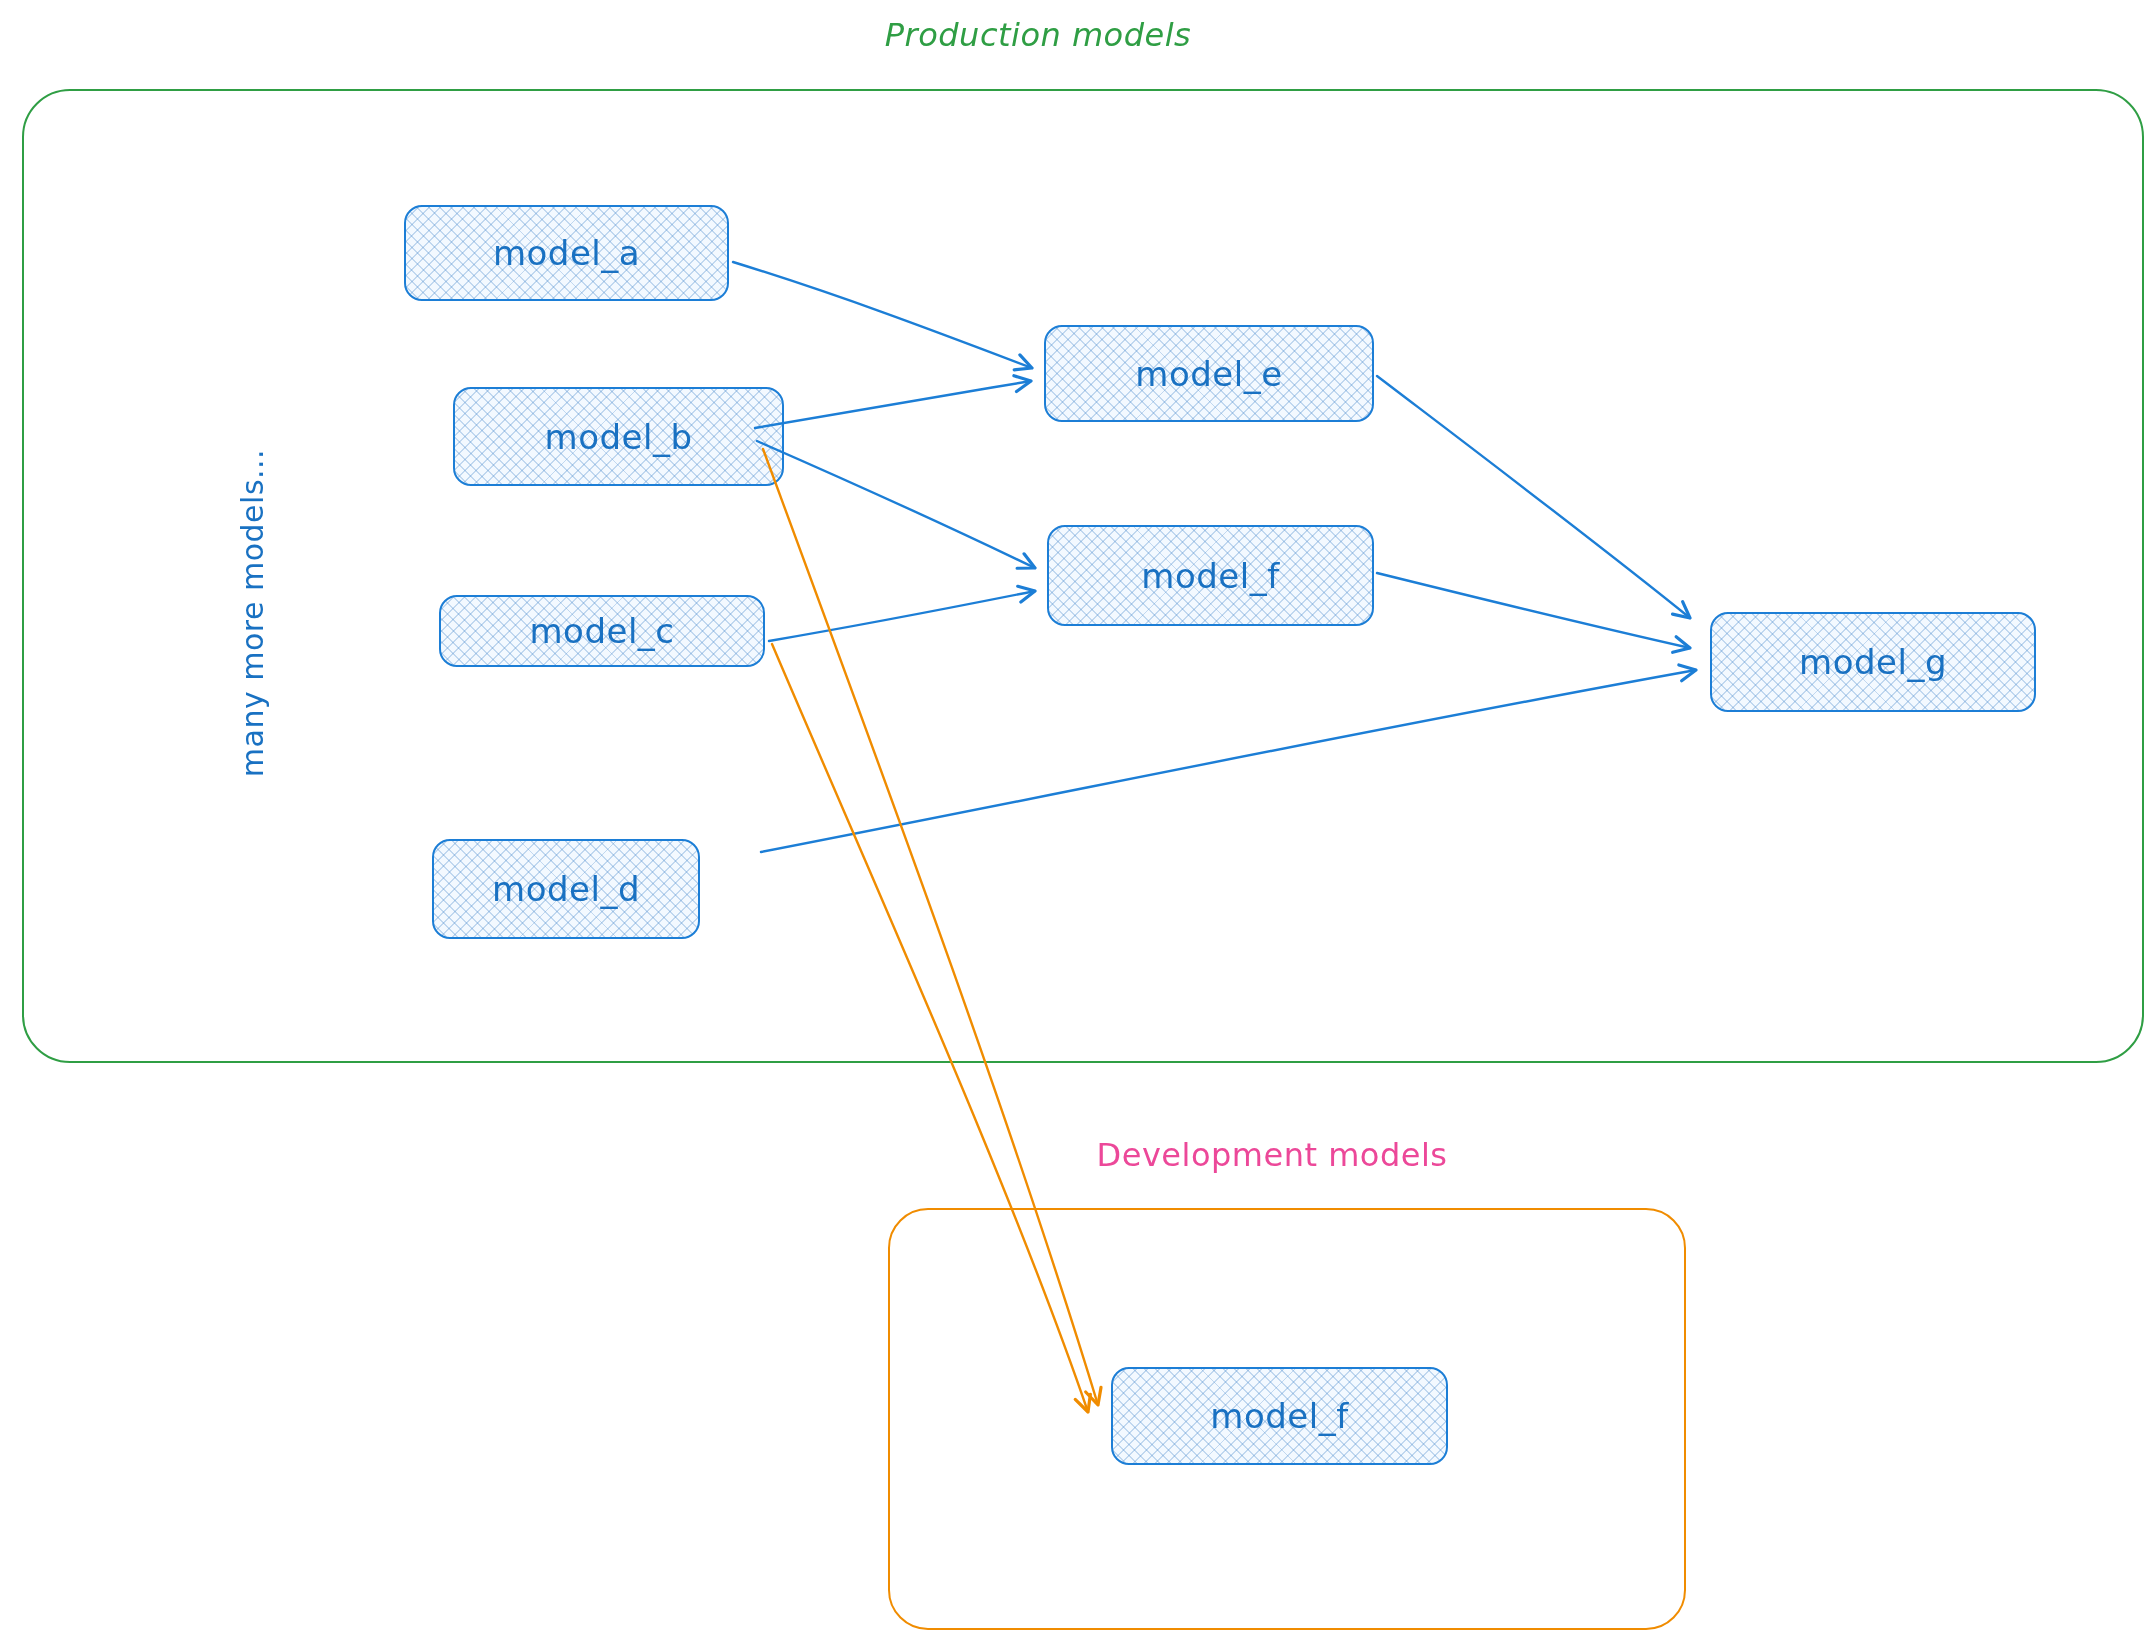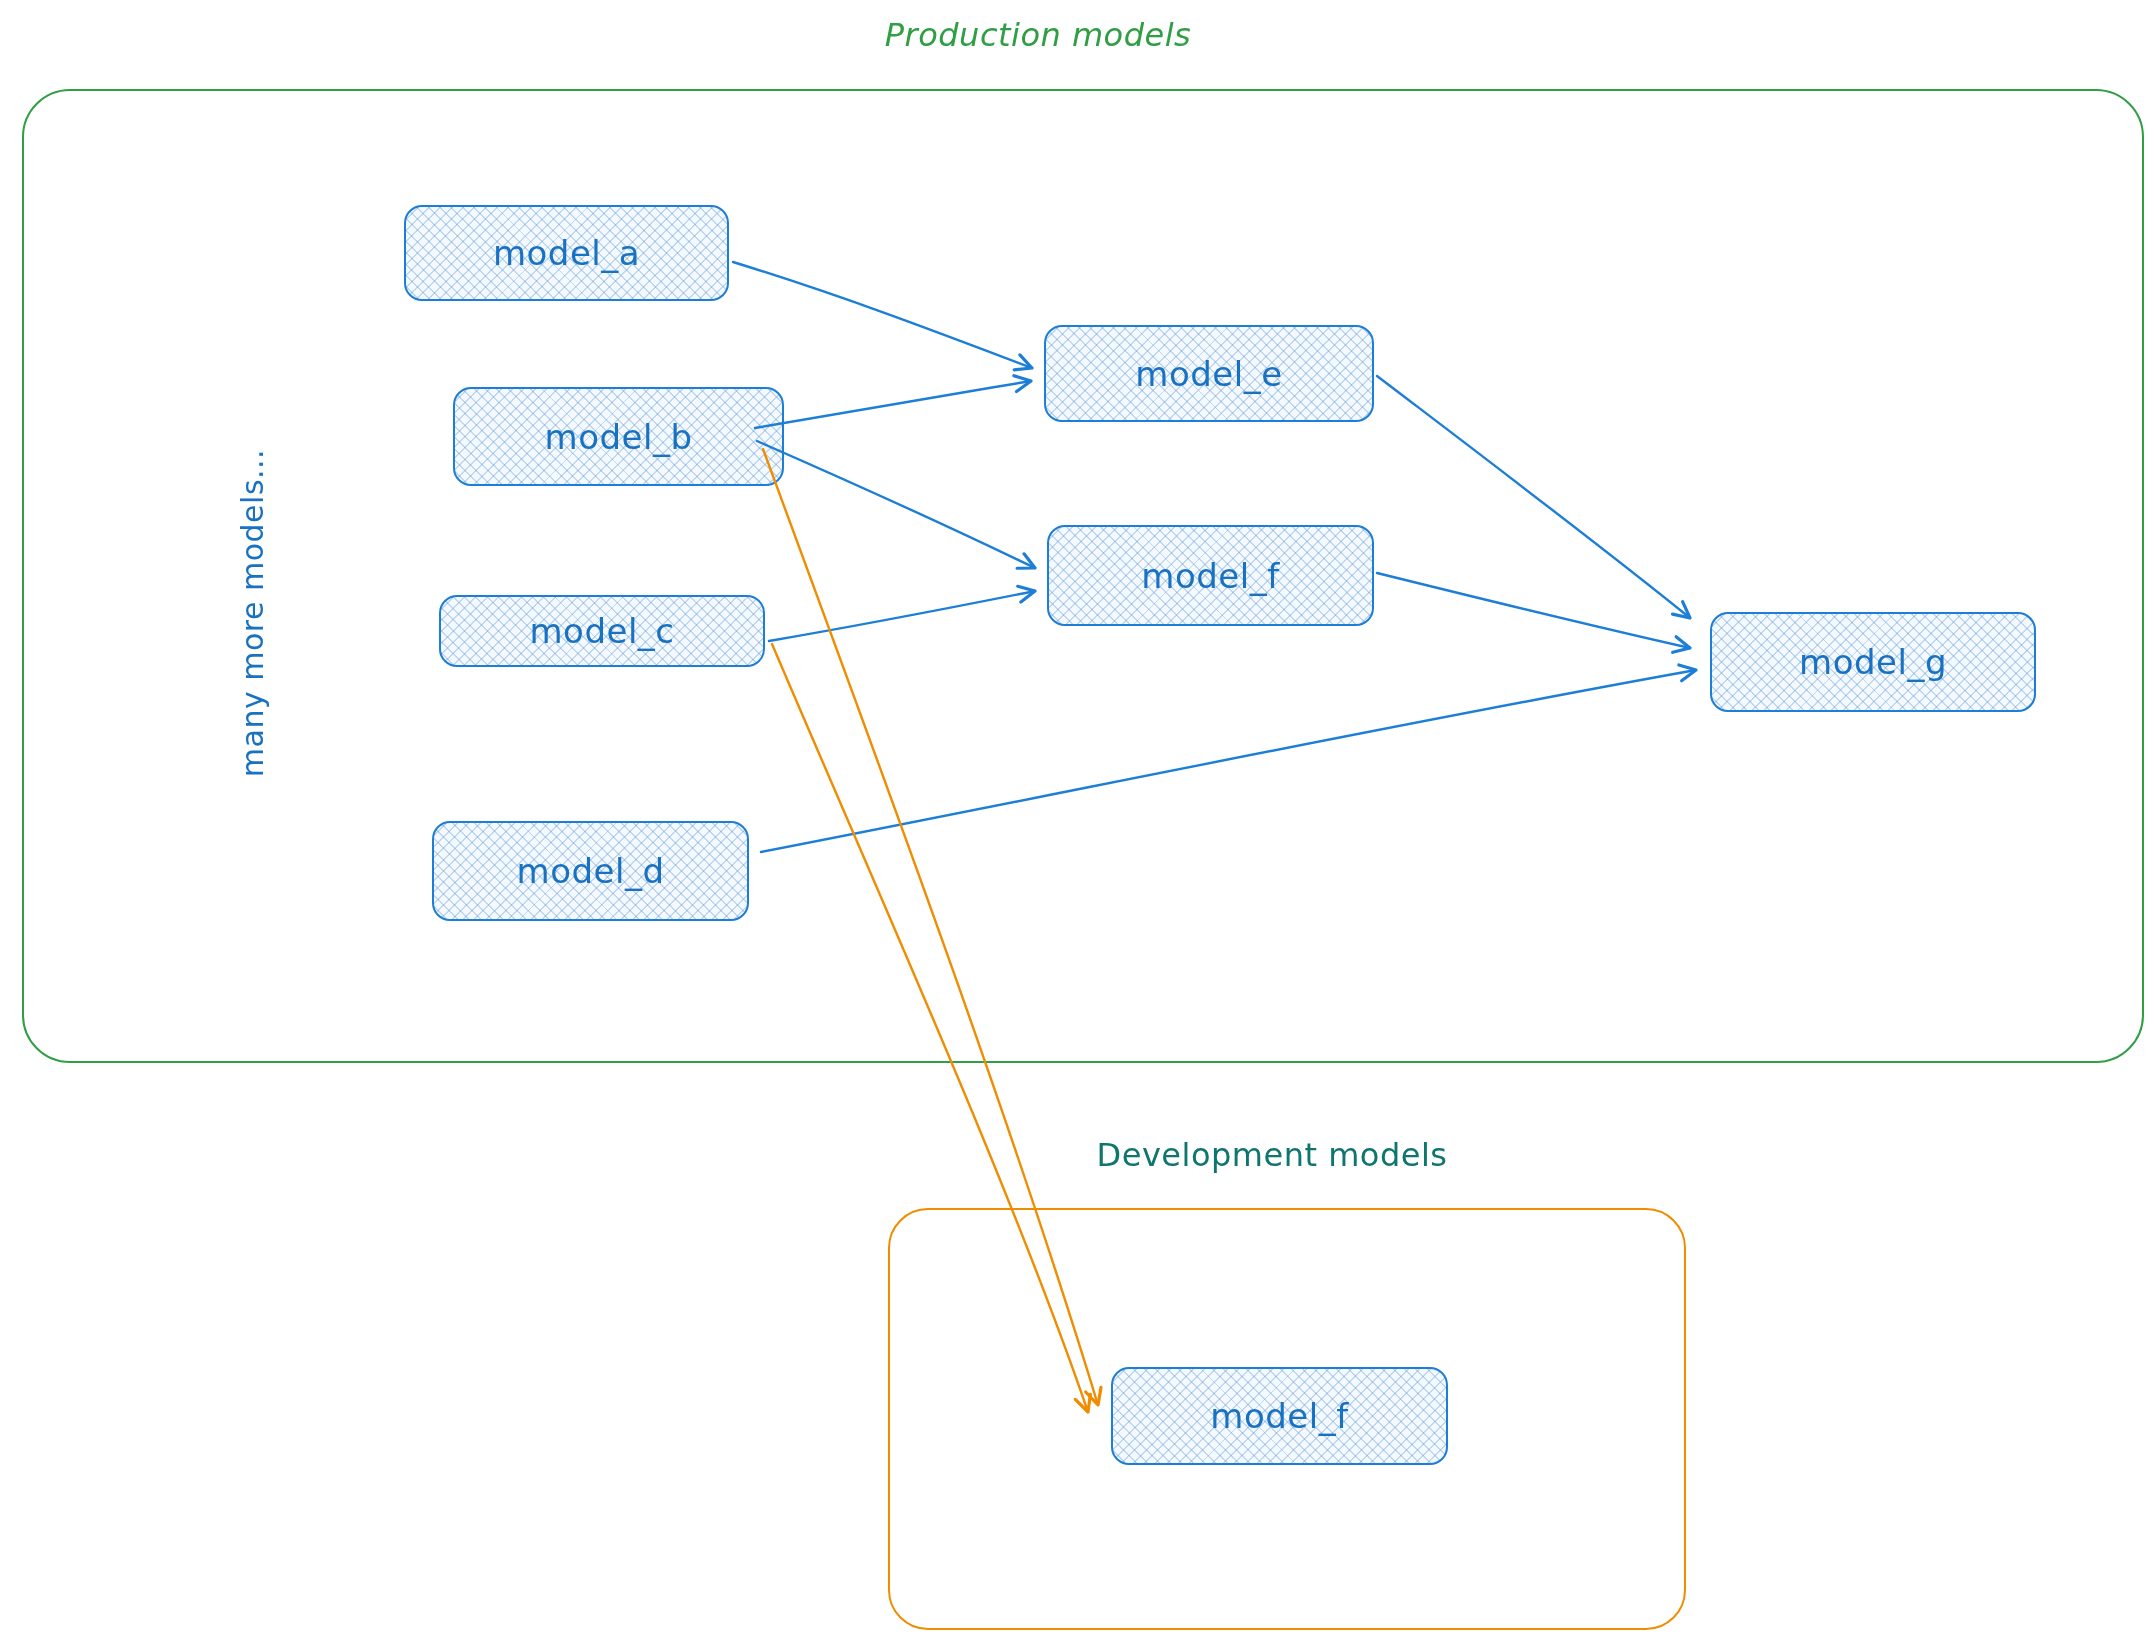--- a/index.html
+++ b/index.html
@@ -28,21 +28,21 @@
     border-radius: 40px;
   }
   .group-title {
     position: absolute;
     transform: translateX(-50%);
     font-size: 32px;
     letter-spacing: 0.5px;
     white-space: nowrap;
   }
   .group-title.green { color: #2f9e44; font-style: italic; }
-  .group-title.orange { color: #0f766e; }
+  .group-title.orange { color: #ec4899; }
   .node {
     position: absolute;
     box-sizing: border-box;
     border: 2.5px solid #1c7ed6;
     border-radius: 18px;
     background-color: #f3f9ff;
     background-image:
       repeating-linear-gradient(45deg, rgba(76,139,204,0.30) 0, rgba(76,139,204,0.30) 1.4px, transparent 1.4px, transparent 8px),
       repeating-linear-gradient(135deg, rgba(76,139,204,0.30) 0, rgba(76,139,204,0.30) 1.4px, transparent 1.4px, transparent 8px);
     display: flex;
@@ -85,21 +85,21 @@
   <div class="group-box green" style="left:22px; top:89px; width:2118px; height:970px;"></div>
 
   <div class="side-note" style="left:252px; top:613px;">many more models...</div>
 
   <div class="node" style="left:404px; top:205px; width:325px; height:96px;">model_a</div>
 
   <div class="node" style="left:420px; top:387px; width:331px; height:99px;margin-left:33px;">model_b</div>
 
   <div class="node" style="left:439px; top:595px; width:326px; height:72px;">model_c</div>
 
-  <div class="node" style="left:432px; top:821px; width:317px; height:100px;">model_d</div>
+  <div class="node" style="left:432px; top:839px; width:268px; height:100px;">model_d</div>
 
   <div class="node" style="left:1044px; top:325px; width:330px; height:97px;">model_e</div>
 
   <div class="node" style="left:1047px; top:525px; width:327px; height:101px;">model_f</div>
 
   <div class="node" style="left:1710px; top:612px; width:326px; height:100px;">model_g</div>
 
   <div class="group-title orange" style="left:1272px; top:1136px;">Development models</div>
 
   <div class="group-box orange" style="left:888px; top:1208px; width:794px; height:418px;"></div>

